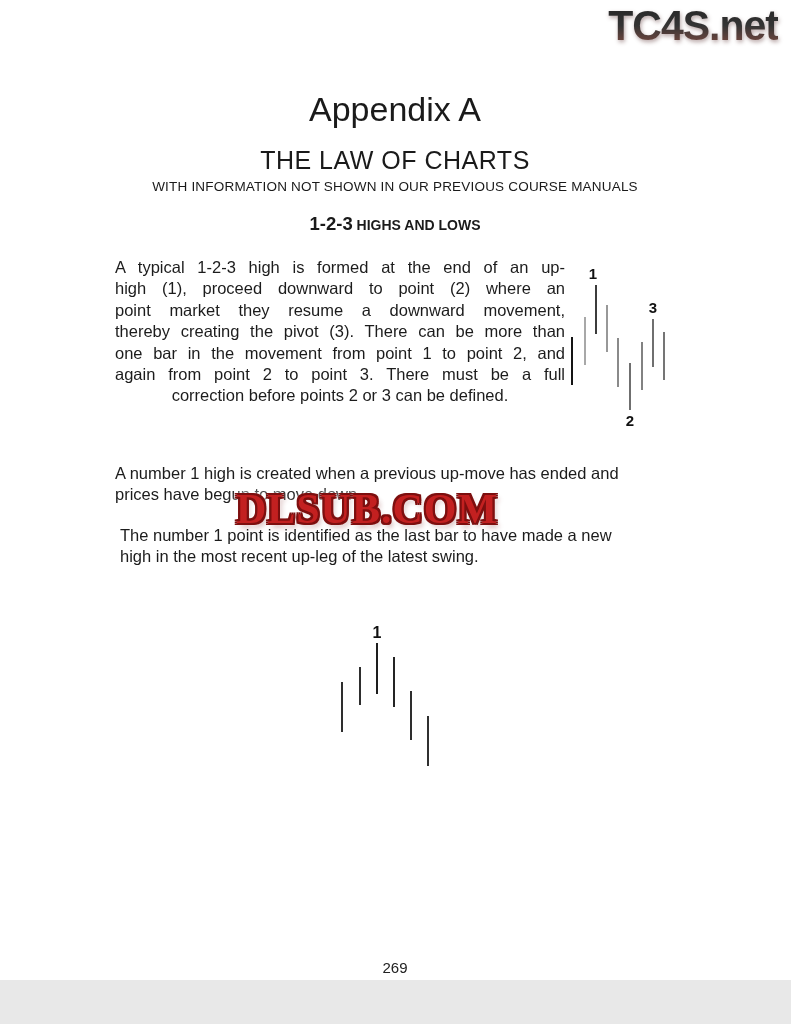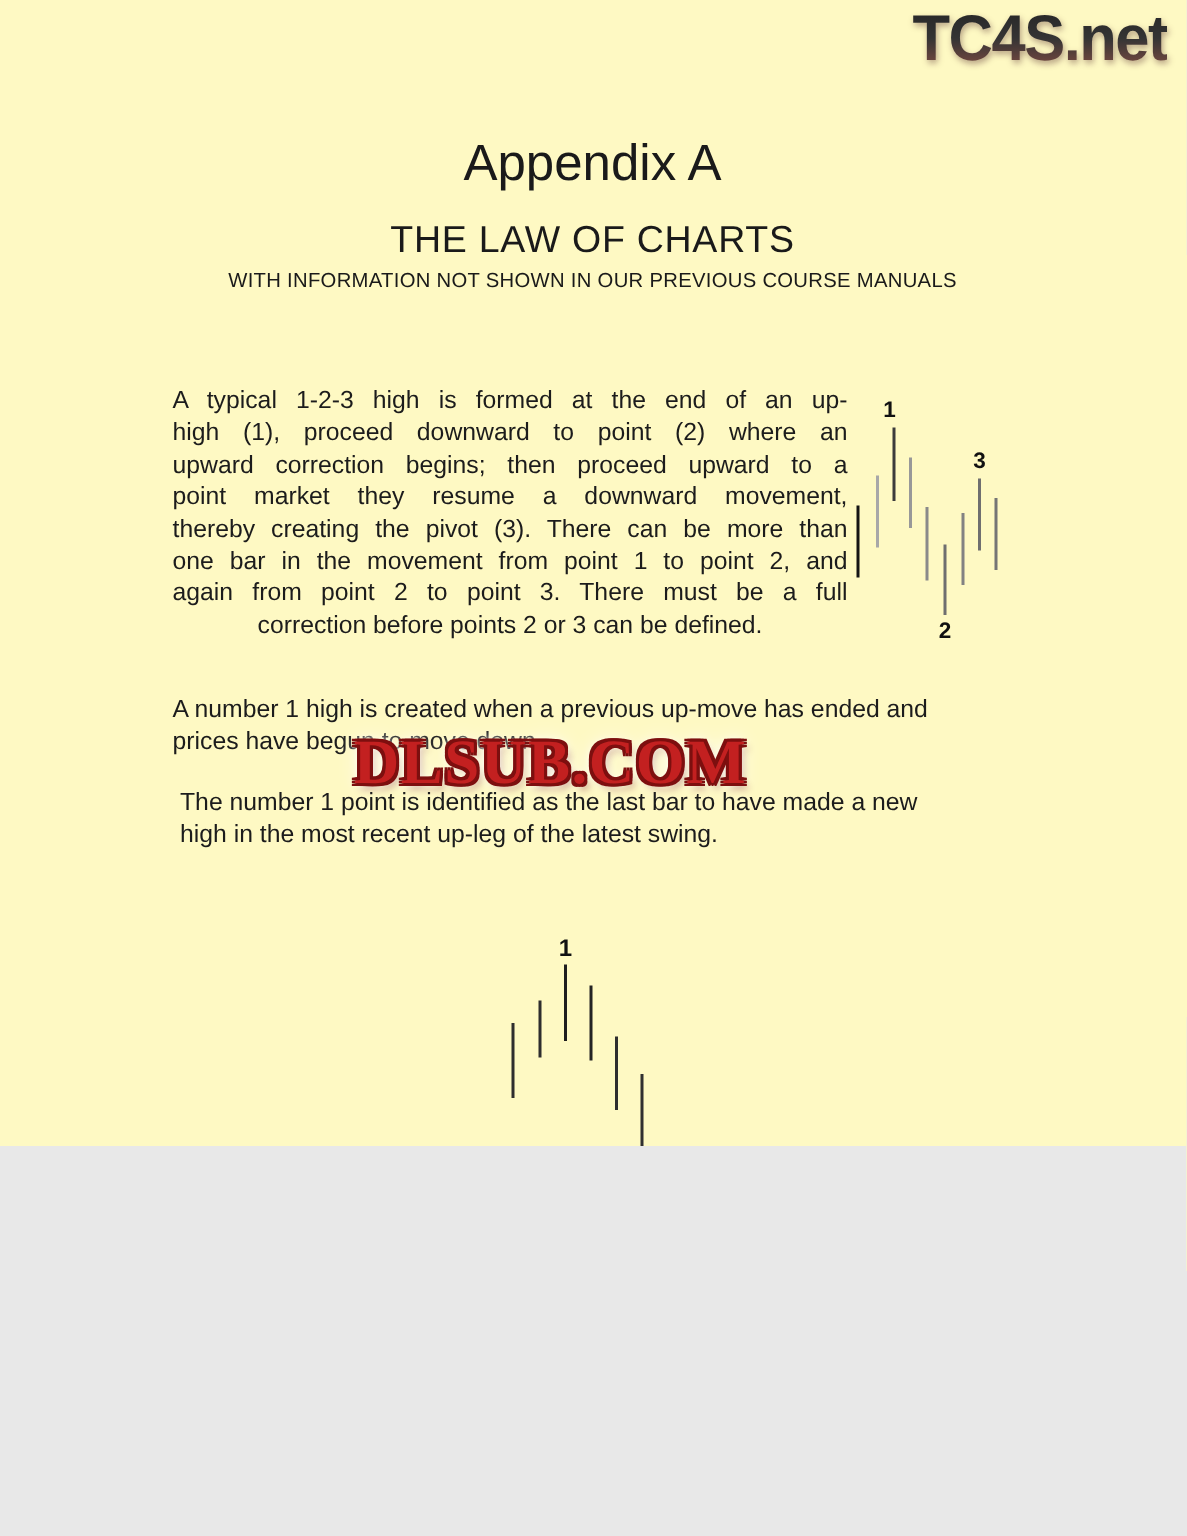--- a/index.html
+++ b/index.html
@@ -1,19 +1,19 @@
 <!DOCTYPE html>
 <html><head>
 <meta charset="utf-8">
 <style>
   html,body { margin:0; padding:0; }
   body { background:#e8e8e8; font-family:"Liberation Sans", sans-serif; }
   .page {
-    position:relative; width:791px; height:764px; margin:0 auto;
-    background:#fef9c3; overflow:hidden; color:#1a1a1a;
+    position:relative; width:791px; height:980px; margin:0 auto;
+    background:#ffffff; overflow:hidden; color:#1a1a1a;
   }
   .centered { position:absolute; left:115px; width:560px; text-align:center; }
 
   .tc4s {
     position:absolute; top:2px; right:13px;
     font-size:41px; font-weight:700; letter-spacing:-1px;
     background:linear-gradient(180deg,#232323 0%,#343434 50%,#6b453e 82%,#8a5a50 100%);
     -webkit-background-clip:text; background-clip:text; color:transparent;
     filter:drop-shadow(1px 2px 2px rgba(90,50,50,0.45));
     transform:scaleY(1.05);
@@ -69,25 +69,25 @@
 <body>
 
 <div class="page">
 
   <div class="tc4s">TC4S.net</div>
 
   <div class="centered doc-title">Appendix A</div>
   <div class="centered law-title">THE LAW OF CHARTS</div>
   <div class="centered tagline">WITH INFORMATION NOT SHOWN IN OUR PREVIOUS COURSE MANUALS</div>
 
+  <div class="centered section-heading"><span>1-2-3</span><span class="small-caps"> HIGHS AND LOWS</span></div>
 
   <div class="para p1">
     <div class="jline">A typical 1-2-3 high is formed at the end of an up-</div>
     <div class="jline">high (1), proceed downward to point (2) where an</div>
-    <div class="jline">upward correction begins; then proceed upward  to a</div>
     <div class="jline">point market they resume a downward movement,</div>
     <div class="jline">thereby creating the pivot (3).  There can be more than</div>
     <div class="jline">one bar in the movement from point 1 to point 2, and</div>
     <div class="jline">again from point 2 to point 3.  There must be a full</div>
     <div class="jlast">correction before points 2 or 3 can be defined.</div>
   </div>
 
   <div class="figure fig1">
       <div class="pbar" style="left: 14px; top: 81px; height: 48px; background: rgb(20, 20, 20);"></div>
       <div class="pbar" style="left: 27px; top: 61px; height: 48px; background: rgb(168, 168, 168);"></div>

